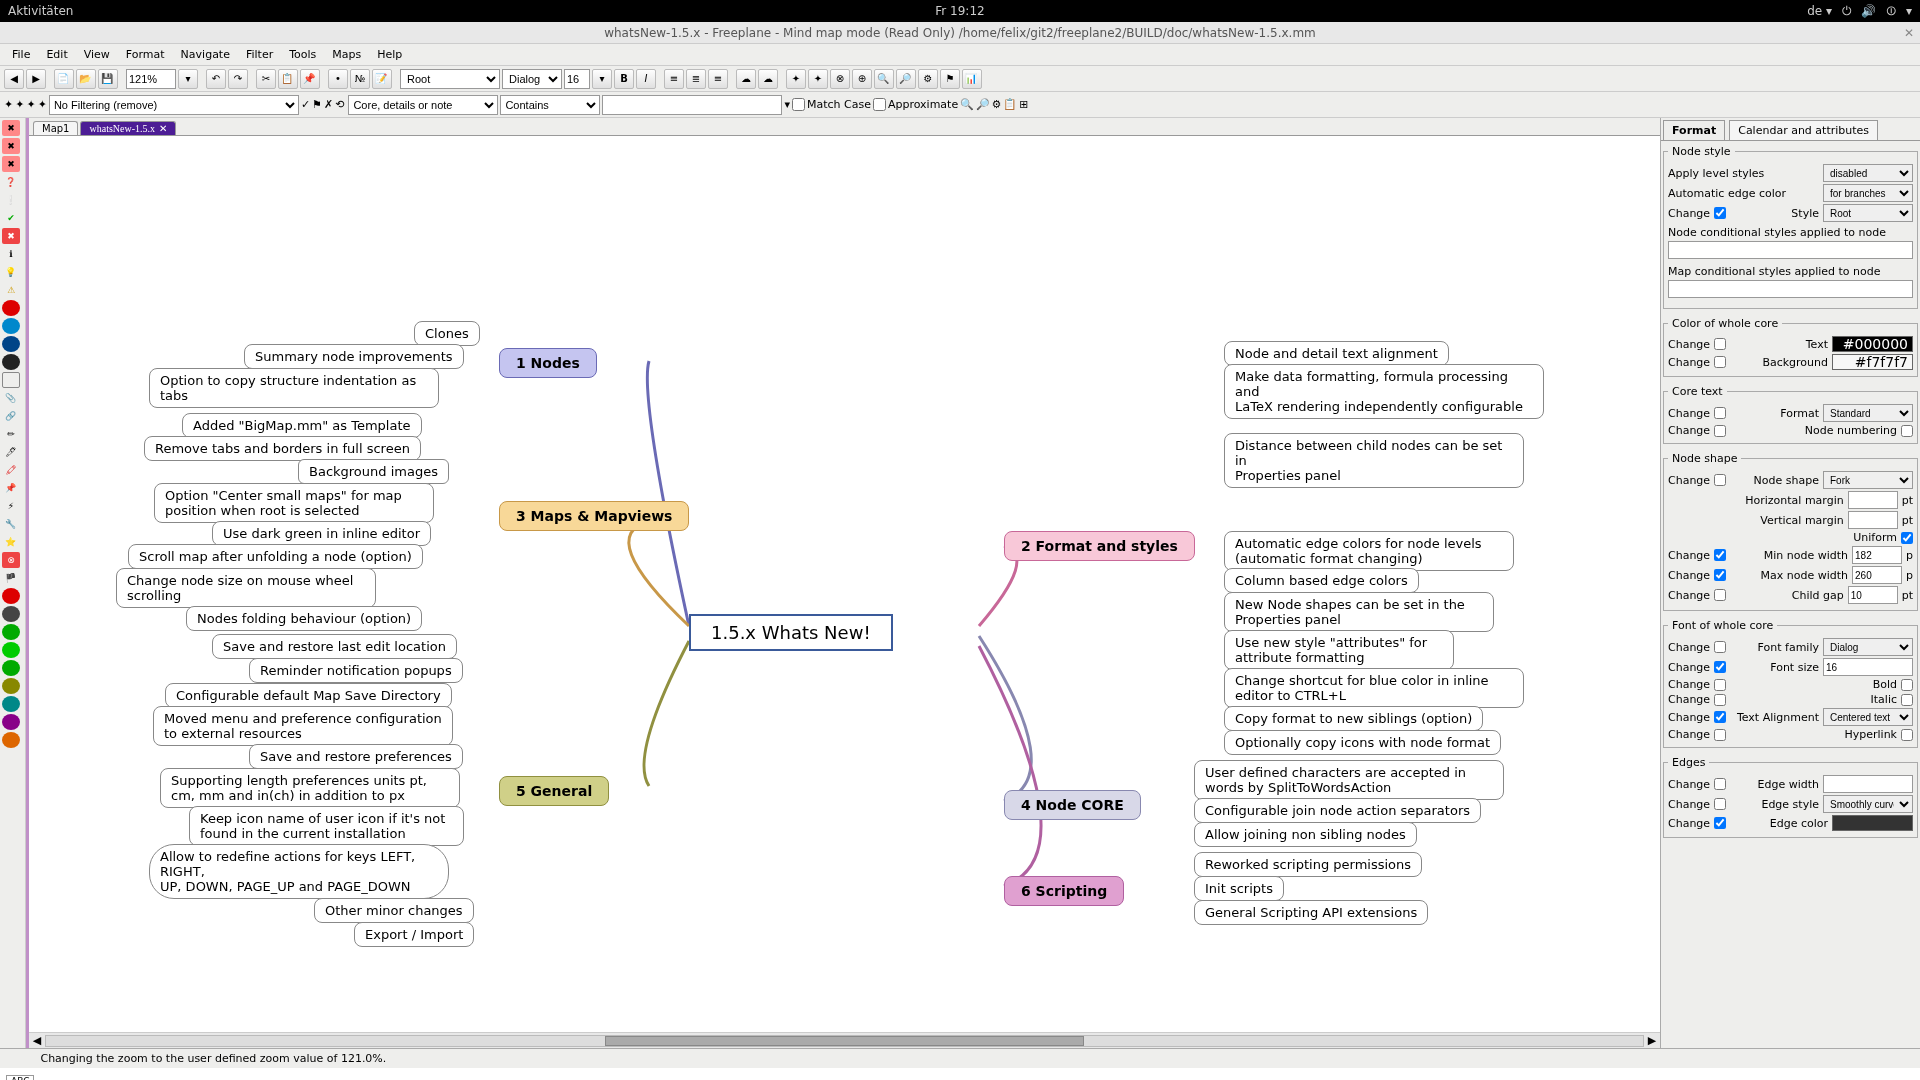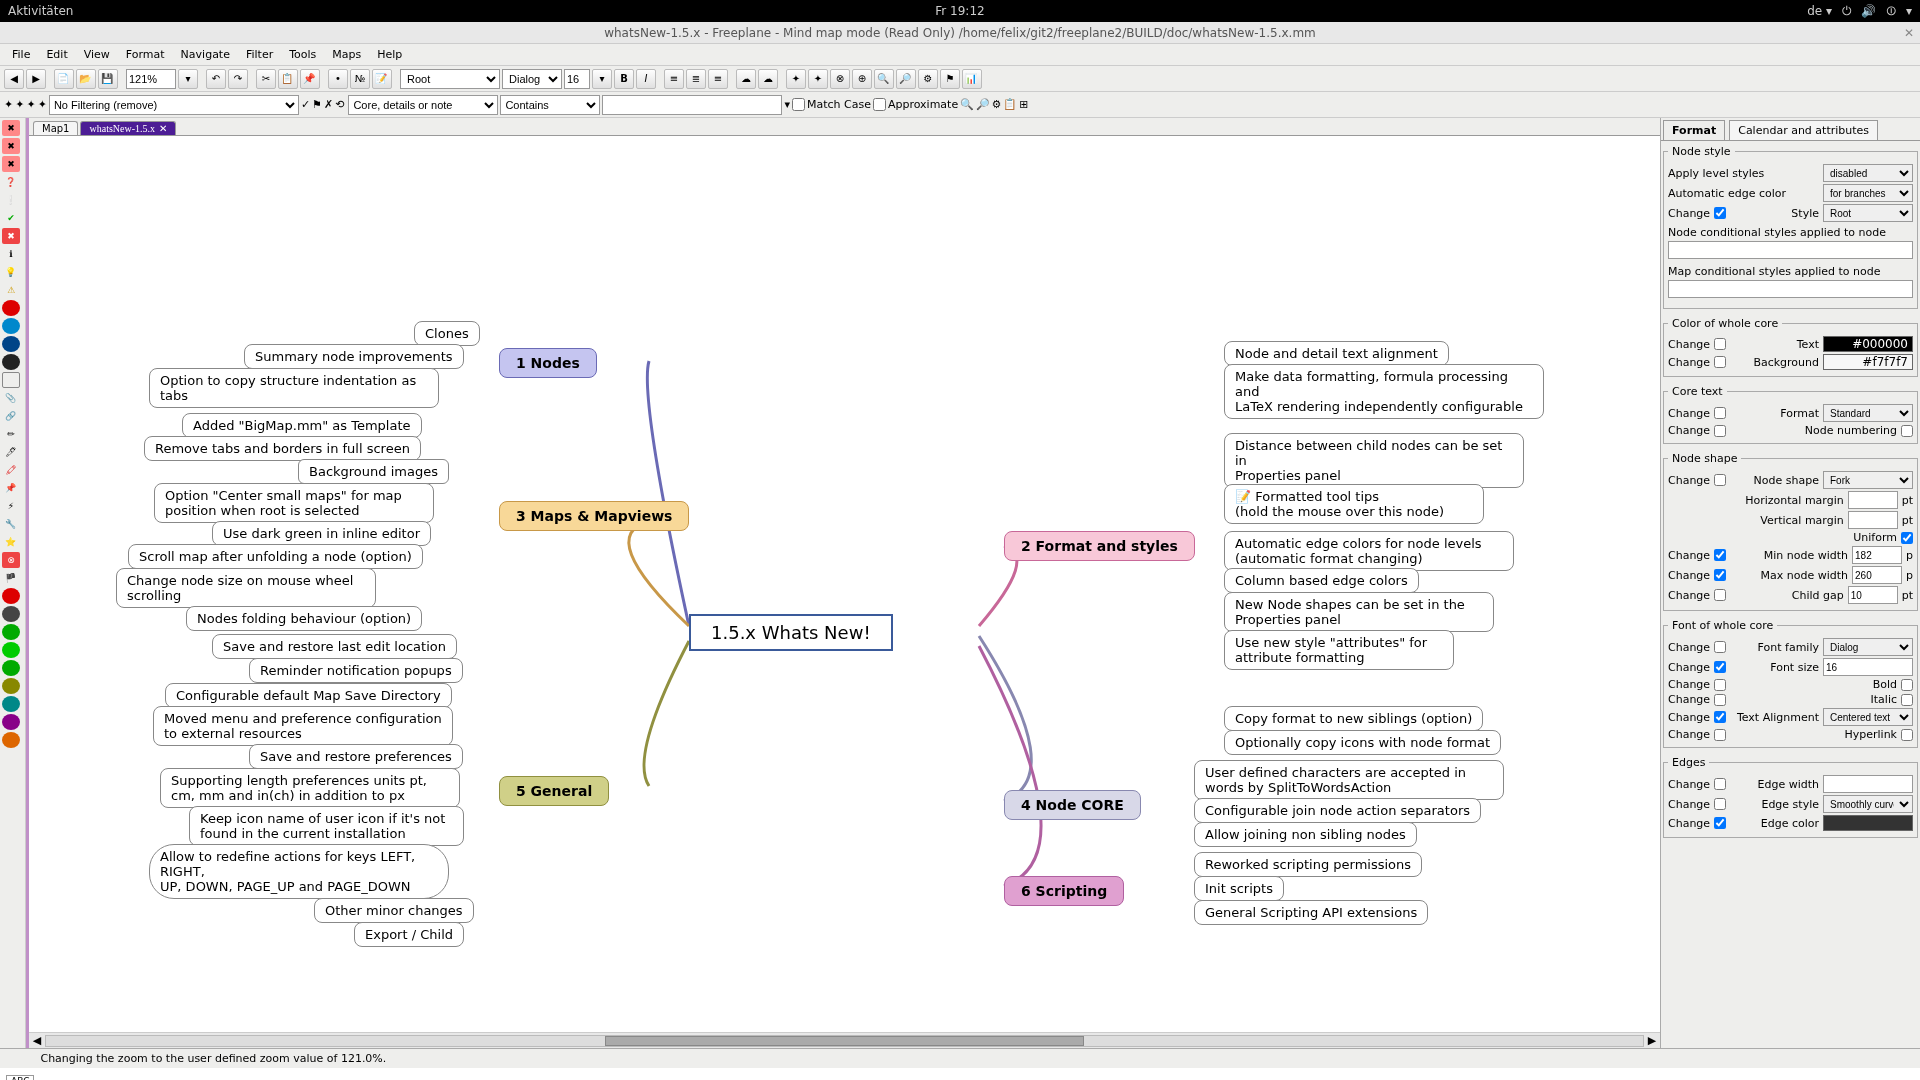--- a/index.html
+++ b/index.html
@@ -48,21 +48,21 @@
 .right-panel { width: 260px; background: #eeeeec; border-left: 1px solid #aaa; display: flex; flex-direction: column; overflow-y: auto; }
 .rp-tabs { display: flex; border-bottom: 1px solid #999; }
 .rp-tab { padding: 3px 8px; font-size: 11px; border: 1px solid #999; background: #f5f5f5; margin: 2px 2px 0 2px; border-bottom: none; cursor: pointer; }
 .rp-tab.active { background: #eeeeec; font-weight: bold; }
 .section { border: 1px solid #aaa; margin: 4px 2px; padding: 4px; font-size: 11px; }
 .section legend { font-size: 11px; padding: 0 4px; }
 .row { display: flex; align-items: center; justify-content: space-between; margin: 2px 0; gap: 4px; }
 .row label { font-size: 11px; white-space: nowrap; }
 .row input[type=text], .row select { width: 90px; height: 18px; font-size: 10px; border: 1px solid #999; padding: 0 2px; }
 .row input[type=checkbox] { width: 12px; height: 12px; }
-.row .swatch { width: 90px; height: 16px; border: 1px solid #666; display: flex; align-items: center; justify-content: flex-end; padding-right: 4px; font-size: 12px; color: #fff; }
+.row .swatch { width: 81px; height: 16px; border: 1px solid #666; display: flex; align-items: center; justify-content: flex-end; padding-right: 4px; font-size: 14px; color: #fff; }
 .cond-box { width: 100%; height: 18px; background: #fff; border: 1px solid #999; margin: 2px 0 6px 0; }
 .statusbar { height: 20px; background: #eeeeec; border-top: 1px solid #aaa; display: flex; align-items: center; padding: 0 6px; font-size: 11px; }
 .statusbar .abc { border: 1px solid #999; padding: 0 4px; font-size: 9px; margin-right: 6px; margin-top: 44px; }
 .hscroll { height: 16px; background: #e8e8e8; border-top: 1px solid #ccc; display:flex; align-items:center; }
 .hscroll .track { flex:1; height:12px; background:#ddd; position:relative; border:1px solid #bbb; }
 .hscroll .thumb { position:absolute; height:10px; background:#aaa; border:1px solid #888; top:0; }
 svg.edges { position:absolute; top:0; left:0; width:100%; height:100%; pointer-events:none; }
 </style>
 </head>
 <body>
@@ -249,34 +249,33 @@
       <div class="node leaf-l" style="left:183px; top:498px;"><span>Save and restore last edit location</span></div>
       <div class="node leaf-l" style="left:220px; top:522px;"><span>Reminder notification popups</span></div>
       <div class="node leaf-l" style="left:136px; top:547px;"><span>Configurable default Map Save Directory</span></div>
       <div class="node leaf-l" style="left:124px; top:570px; width:300px;"><span>Moved menu and preference configuration to external resources</span></div>
       <div class="node leaf-l" style="left:220px; top:608px;"><span>Save and restore preferences</span></div>
       <div class="node leaf-l" style="left:131px; top:632px; width:300px;"><span>Supporting length preferences units pt, cm, mm and in(ch) in addition to px</span></div>
       <div class="node leaf-l" style="left:160px; top:670px; width:275px;"><span>Keep icon name of user icon if it's not found in the current installation</span></div>
       <div class="node leaf-l" style="left:120px; top:708px; width:300px;border-radius:25px;"><span>Allow to redefine actions for keys LEFT, RIGHT,
 UP, DOWN, PAGE_UP and PAGE_DOWN</span></div>
       <div class="node leaf-l" style="left:285px; top:762px;"><span>Other minor changes</span></div>
-      <div class="node leaf-l" style="left:325px; top:786px;"><span>Export / Child</span></div>
+      <div class="node leaf-l" style="left:325px; top:786px;"><span>Export / Import</span></div>
 
       <div class="node branch b2" style="left:975px; top:395px; text-align:center;"><span>2 Format and styles</span></div>
       <div class="node" style="left:1195px; top:205px;"><span>Node and detail text alignment</span></div>
       <div class="node" style="left:1195px; top:228px; width:320px;"><span>Make data formatting, formula processing and
 LaTeX rendering independently configurable</span></div>
       <div class="node" style="left:1195px; top:297px; width:300px;"><span>Distance between child nodes can be set in
 Properties panel</span></div>
-      <div class="node" style="left:1195px; top:348px; width:260px;"><span>📝 Formatted tool tips
-     (hold the mouse over this node)</span></div>
       <div class="node" style="left:1195px; top:395px; width:290px;"><span>Automatic edge colors for node levels (automatic format changing)</span></div>
       <div class="node" style="left:1195px; top:432px;"><span>Column based edge colors</span></div>
       <div class="node" style="left:1195px; top:456px; width:270px;"><span>New Node shapes can be set in the Properties panel</span></div>
       <div class="node" style="left:1195px; top:494px; width:230px;"><span>Use new style "attributes" for attribute formatting</span></div>
+      <div class="node" style="left:1195px; top:532px; width:300px;"><span>Change shortcut for blue color in inline editor to CTRL+L</span></div>
       <div class="node" style="left:1195px; top:570px;"><span>Copy format to new siblings (option)</span></div>
       <div class="node" style="left:1195px; top:594px;"><span>Optionally copy icons with node format</span></div>
 
       <div class="node branch b4" style="left:975px; top:654px;"><span>4 Node CORE</span></div>
       <div class="node" style="left:1165px; top:624px; width:310px;"><span>User defined characters are accepted in words by SplitToWordsAction</span></div>
       <div class="node" style="left:1165px; top:662px;"><span>Configurable join node action separators</span></div>
       <div class="node" style="left:1165px; top:686px;"><span>Allow joining non sibling nodes</span></div>
 
       <div class="node branch b6" style="left:975px; top:740px;"><span>6 Scripting</span></div>
       <div class="node" style="left:1165px; top:716px;"><span>Reworked scripting permissions</span></div>

